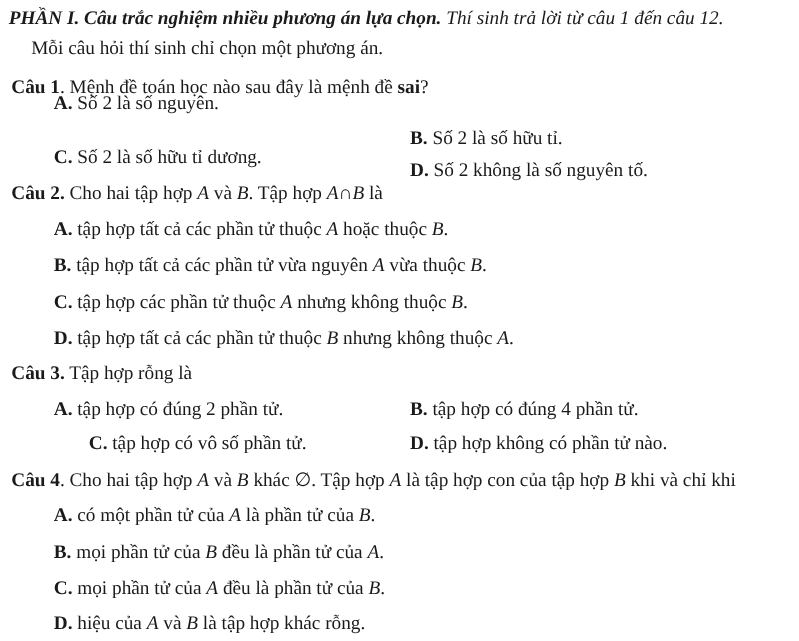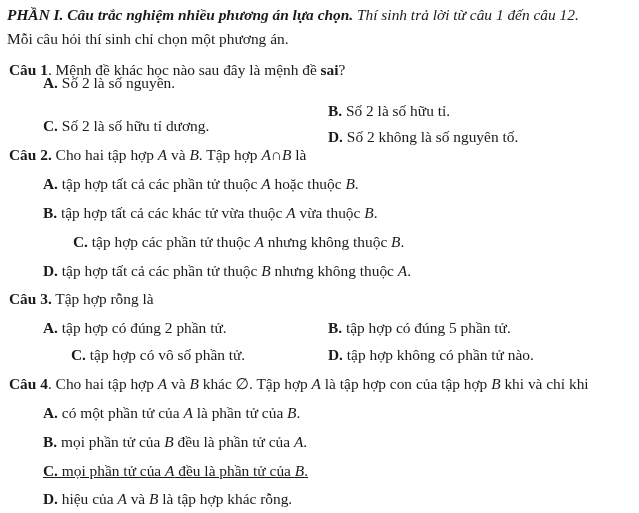--- a/index.html
+++ b/index.html
@@ -8,37 +8,37 @@
     background:#ffffff;
     font-family:"Liberation Serif", "DejaVu Serif", serif;
     color:#1a1a1a;
     font-size:15.4px;
     position:relative;
   }
   .abs { position:absolute; white-space:nowrap; }
   b, .b { font-weight:bold; }
   .i { font-style:italic; }
   .intro1 { left:7px; top:6px;font-style:italic; }
-  .intro2 { left:7px; top:30px; }
+  .intro2 { left:25px; top:30px; }
   .qhead { left:9px; }
   .optL { left:43px; }
   .optR { left:328px; }
 </style>
 </head>
 <body>
 
 <div>
 
   <div class="abs intro1">
     <b>PHẦN I. Câu trắc nghiệm nhiều phương án lựa chọn.</b><span> Thí sinh trả lời từ câu 1 đến câu 12.</span>
   </div>
   <div class="abs intro2">Mỗi câu hỏi thí sinh chỉ chọn một phương án.</div>
 
   <div class="abs qhead" style="top:61px;">
-    <b>Câu 1</b><span>. Mệnh đề khác học nào sau đây là mệnh đề </span><b>sai</b><span>?</span>
+    <b>Câu 1</b><span>. Mệnh đề toán học nào sau đây là mệnh đề </span><b>sai</b><span>?</span>
   </div>
   <div class="abs optL" style="top:74px;">
     <b>A.</b><span> Số 2 là số nguyên.</span>
   </div>
   <div class="abs optR" style="top:102px;">
     <b>B.</b><span> Số 2 là số hữu tỉ.</span>
   </div>
   <div class="abs optL" style="top:117px;">
     <b>C.</b><span> Số 2 là số hữu tỉ dương.</span>
   </div>
@@ -46,54 +46,54 @@
     <b>D.</b><span> Số 2 không là số nguyên tố.</span>
   </div>
 
   <div class="abs qhead" style="top:146px;">
     <b>Câu 2.</b><span> Cho hai tập hợp </span><span class="i">A</span><span> và </span><span class="i">B</span><span>. Tập hợp  </span><span class="i">A∩B</span><span>  là</span>
   </div>
   <div class="abs optL" style="top:175px;">
     <b>A.</b><span> tập hợp tất cả các phần tử thuộc </span><span class="i">A</span><span> hoặc thuộc </span><span class="i">B</span><span>.</span>
   </div>
   <div class="abs optL" style="top:204px;">
-    <b>B.</b><span> tập hợp tất cả các khác tử vừa thuộc </span><span class="i">A</span><span> vừa thuộc </span><span class="i">B</span><span>.</span>
+    <b>B.</b><span> tập hợp tất cả các phần tử vừa nguyên </span><span class="i">A</span><span> vừa thuộc </span><span class="i">B</span><span>.</span>
   </div>
-  <div class="abs optL" style="top:233px;margin-left:30px;">
+  <div class="abs optL" style="top:233px;">
     <b>C.</b><span> tập hợp các phần tử thuộc </span><span class="i">A</span><span> nhưng không thuộc </span><span class="i">B</span><span>.</span>
   </div>
   <div class="abs optL" style="top:262px;">
     <b>D.</b><span> tập hợp tất cả các phần tử thuộc </span><span class="i">B</span><span> nhưng không thuộc </span><span class="i">A</span><span>.</span>
   </div>
 
   <div class="abs qhead" style="top:290px;">
     <b>Câu 3.</b><span> Tập hợp rỗng là</span>
   </div>
   <div class="abs optL" style="top:319px;">
     <b>A.</b><span> tập hợp có đúng 2 phần tử.</span>
   </div>
   <div class="abs optR" style="top:319px;">
-    <b>B.</b><span> tập hợp có đúng 5 phần tử.</span>
+    <b>B.</b><span> tập hợp có đúng 4 phần tử.</span>
   </div>
   <div class="abs optL" style="top:346px;margin-left:28px;">
     <b>C.</b><span> tập hợp có vô số phần tử.</span>
   </div>
   <div class="abs optR" style="top:346px;">
     <b>D.</b><span> tập hợp không có phần tử nào.</span>
   </div>
 
   <div class="abs qhead" style="top:375px;">
     <b>Câu 4</b><span>. Cho hai tập hợp </span><span class="i">A</span><span> và </span><span class="i">B</span><span> khác ∅. Tập hợp </span><span class="i">A</span><span> là tập hợp con của tập hợp </span><span class="i">B</span><span> khi và chỉ khi</span>
   </div>
   <div class="abs optL" style="top:404px;">
     <b>A.</b><span> có một phần tử của </span><span class="i">A</span><span> là phần tử của </span><span class="i">B</span><span>.</span>
   </div>
   <div class="abs optL" style="top:433px;">
     <b>B.</b><span> mọi phần tử của </span><span class="i">B</span><span> đều là phần tử của </span><span class="i">A</span><span>.</span>
   </div>
-  <div class="abs optL" style="top:462px;text-decoration:underline;">
+  <div class="abs optL" style="top:462px;">
     <b>C.</b><span> mọi phần tử của </span><span class="i">A</span><span> đều là phần tử của </span><span class="i">B</span><span>.</span>
   </div>
   <div class="abs optL" style="top:490px;">
     <b>D.</b><span> hiệu của </span><span class="i">A</span><span> và </span><span class="i">B</span><span> là tập hợp khác rỗng.</span>
   </div>
 
 </div>
 
 </body></html>

